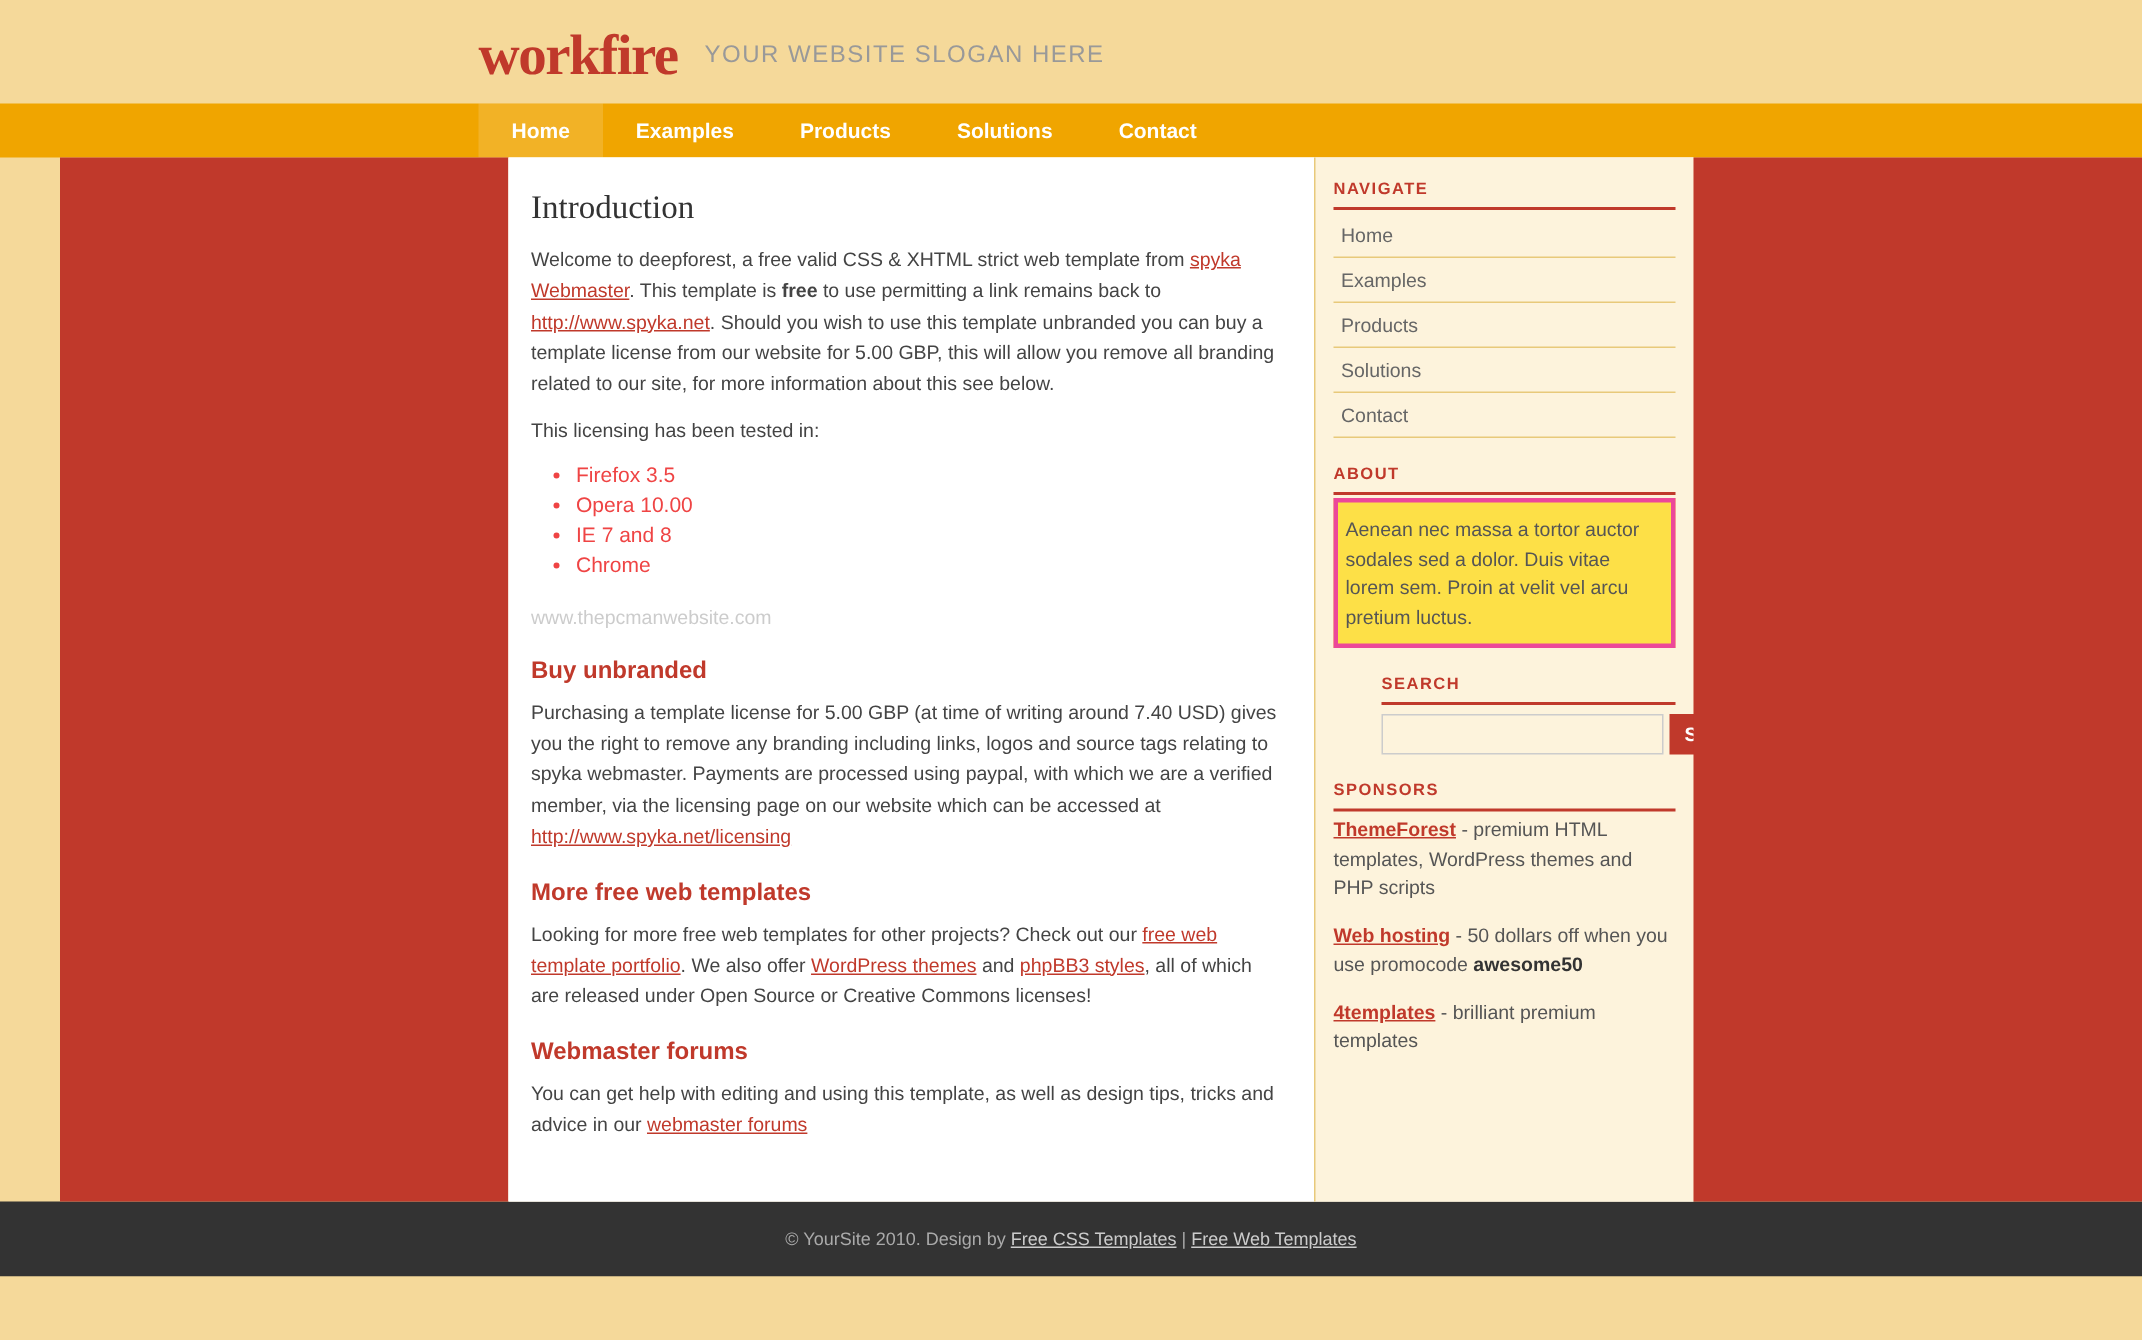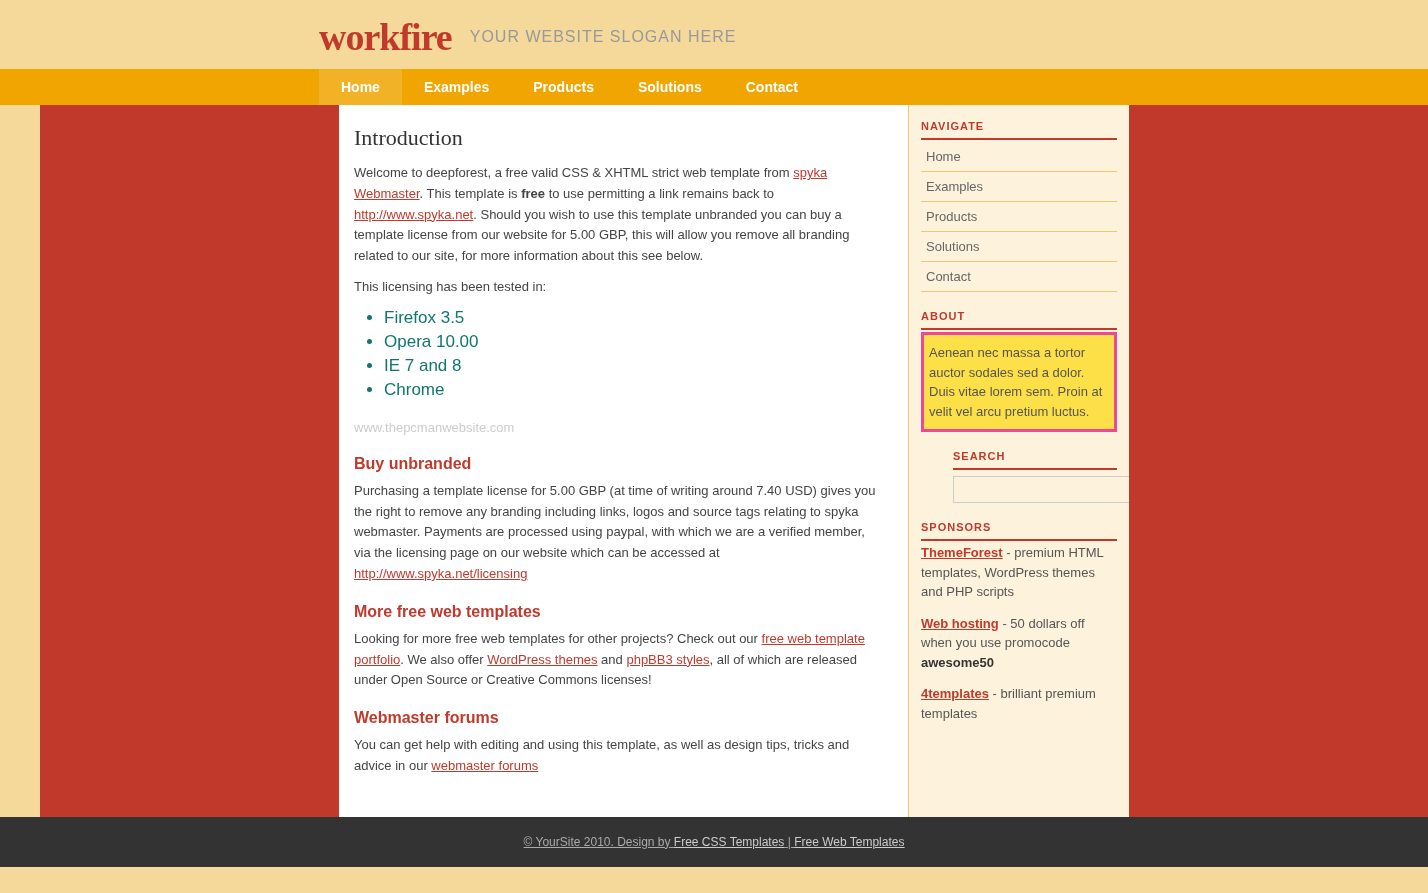--- a/index.html
+++ b/index.html
@@ -77,39 +77,39 @@
       color: #444;
     }
     #main a {
       color: #c0392b;
     }
     #main ul {
       margin: 10px 0 10px 30px;
     }
     #main ul li {
       margin-bottom: 4px;
-      font-size: 17px;
-      color: #0f766e;
+      font-size: 14px;
+      color: #ef4444;
     }
     .section-heading {
       font-size: 16px;
       color: #c0392b;
       margin: 18px 0 8px 0;
       font-weight: bold;
     }
     .watermark {
       text-align: left;
       color: #ccc;
       font-size: 13px;
       margin: 20px 0;
     }
 
     
     #sidebar {
-      width: 221px;
+      width: 253px;
       padding: 15px 12px;
       background: #fdf3dc;
       min-height: 640px;
       border-left: 1px solid #e8c97a;
     }
     .sidebar-section-title {
       font-size: 11px;
       font-weight: bold;
       color: #c0392b;
       letter-spacing: 1px;
@@ -187,21 +187,20 @@
 
     
     #footer {
       background: #333;
       color: #aaa;
       text-align: center;
       padding: 18px;
       font-size: 12px;
       display: flex;
       justify-content: center;
-      text-decoration: underline;
     }
     #footer a { color: #ccc; }
     #footer-inner { width: 790px; }
 
     
     .outer-layout {
       display: flex;
       min-height: 640px;
       padding-left: 40px;
     }

